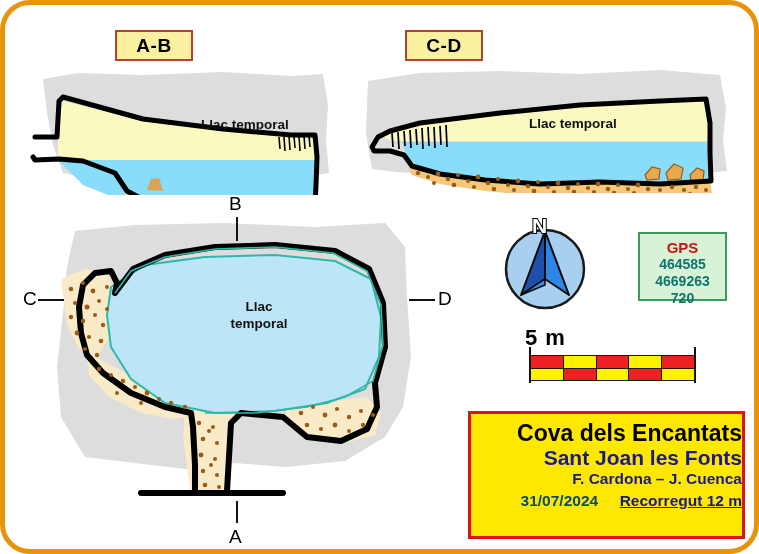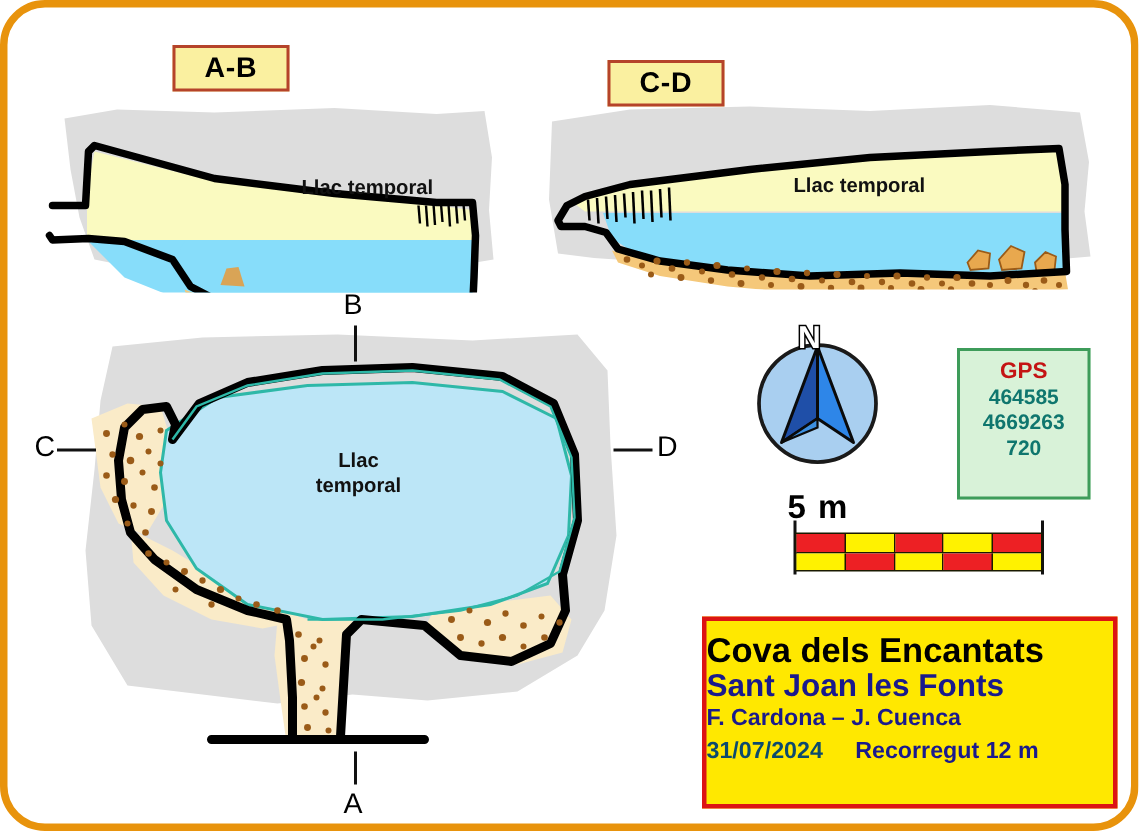--- a/index.html
+++ b/index.html
@@ -59,21 +59,21 @@
   }
   .cavelabel.two {
     white-space: normal;
     line-height: 17px;
   }
 
   
   #gps-box {
     position: absolute;
     left: 633px; top: 227px;
-    width: 89px; height: 101px;
+    width: 89px; height: 69px;
     background: #D8F2D8;
     border: 2px solid #3E9C5A;
     box-sizing: border-box;
     text-align: center;
     padding-top: 5px;
     font-family: "Liberation Sans", sans-serif;
   }
   #gps-box .gps-title {
     color: #C41414;
     font-weight: bold;
@@ -122,38 +122,38 @@
   }
 
   
   #title-box {
     position: absolute;
     left: 463px; top: 406px;
     width: 277px; height: 128px;
     background: #FFE800;
     border: 3px solid #DC1414;
     box-sizing: border-box;
-    text-align: left;
+    text-align: right;
     font-family: "Liberation Sans", sans-serif;
     padding-top: 5px;
   }
   #title-box .t-main {
     font-size: 23px; font-weight: bold; color: #000000; line-height: 28px;
   }
   #title-box .t-sub {
     font-size: 21px; font-weight: bold; color: #1A1A8C; line-height: 21px;
   }
   #title-box .t-auth {
     font-size: 15.5px; font-weight: bold; color: #1A1A8C; line-height: 22px;
   }
   #title-box .t-foot {
     font-size: 15.5px; font-weight: bold; line-height: 22px;
   }
   #title-box .t-date { color: #0c4a6e; }
-  #title-box .t-len { color: #1A1A8C; }
+  #title-box .t-len { color: #1A1A8C; text-decoration: underline; }
 
   
   #compass { position: absolute; left: 494px; top: 212px; width: 92px; height: 96px; }
   #compass .n-letter {
     position: absolute;
     left: 33px; top: -3px;
     font-size: 21px;
     font-weight: bold;
     color: #ffffff;
     font-family: "Liberation Sans", sans-serif;
@@ -307,21 +307,21 @@
         <circle cx="300" cy="127" r="2.0"></circle>
       <circle cx="312" cy="124" r="2.3"></circle>
         <circle cx="324" cy="127" r="2.1"></circle>
       <circle cx="336" cy="124" r="2.2"></circle>
         <circle cx="346" cy="127" r="2.0"></circle>
       <circle cx="330" cy="131" r="2.0"></circle>
         <circle cx="305" cy="132" r="2.0"></circle>
     </g>
   </svg>
 
-  <div class="seclabel" style="left:400px; top:25px;margin-top:10px;">C-D</div>
+  <div class="seclabel" style="left:400px; top:25px;">C-D</div>
 
   <div class="cavelabel" style="left:524px; top:111px;">Llac temporal</div>
 
   <svg class="abs" style="left:40px; top:212px;" width="420" height="310" viewBox="0 0 420 310">
 
     <path d="M30,14 L90,8 L180,6 L270,10 L340,6 L360,30 L362,80 L366,140 L358,190
              L340,220 L300,244 L240,250 L190,246 L140,252 L90,246 L40,240 L16,200
              L12,150 L18,96 L22,50 Z" fill="#DDDDDD"></path>
 
     <path d="M16,62 L40,52 L62,54 L70,80 L64,120 L52,140 L34,132 L22,108 Z" fill="#FAEBC8"></path>
@@ -412,21 +412,21 @@
 
   <div class="station" style="left:224px; top:521px;">A</div>
   <div class="tickline" style="left:231px; top:496px; width:2px; height:22px;"></div>
 
   <div class="station" style="left:18px; top:283px;">C</div>
   <div class="tickline" style="left:33px; top:294px; width:26px; height:2px;"></div>
 
   <div class="station" style="left:433px; top:283px;">D</div>
   <div class="tickline" style="left:404px; top:294px; width:26px; height:2px;"></div>
 
-  <div class="cavelabel two" style="left:184px; top:293px; width:100px;">
+  <div class="cavelabel two" style="left:204px; top:293px; width:100px;">
     <span>Llac</span><br>
     <span>temporal</span>
   </div>
 
   <div id="compass">
     <svg width="92" height="96" viewBox="0 0 92 96">
       <circle cx="46" cy="52" r="39" fill="#A9CFF0" stroke="#1A1A1A" stroke-width="2.5"></circle>
 
       <path d="M46,14 L22,78 L46,62 Z" fill="#1F4FA8" stroke="#0A0A0A" stroke-width="2" stroke-linejoin="round"></path>
 

